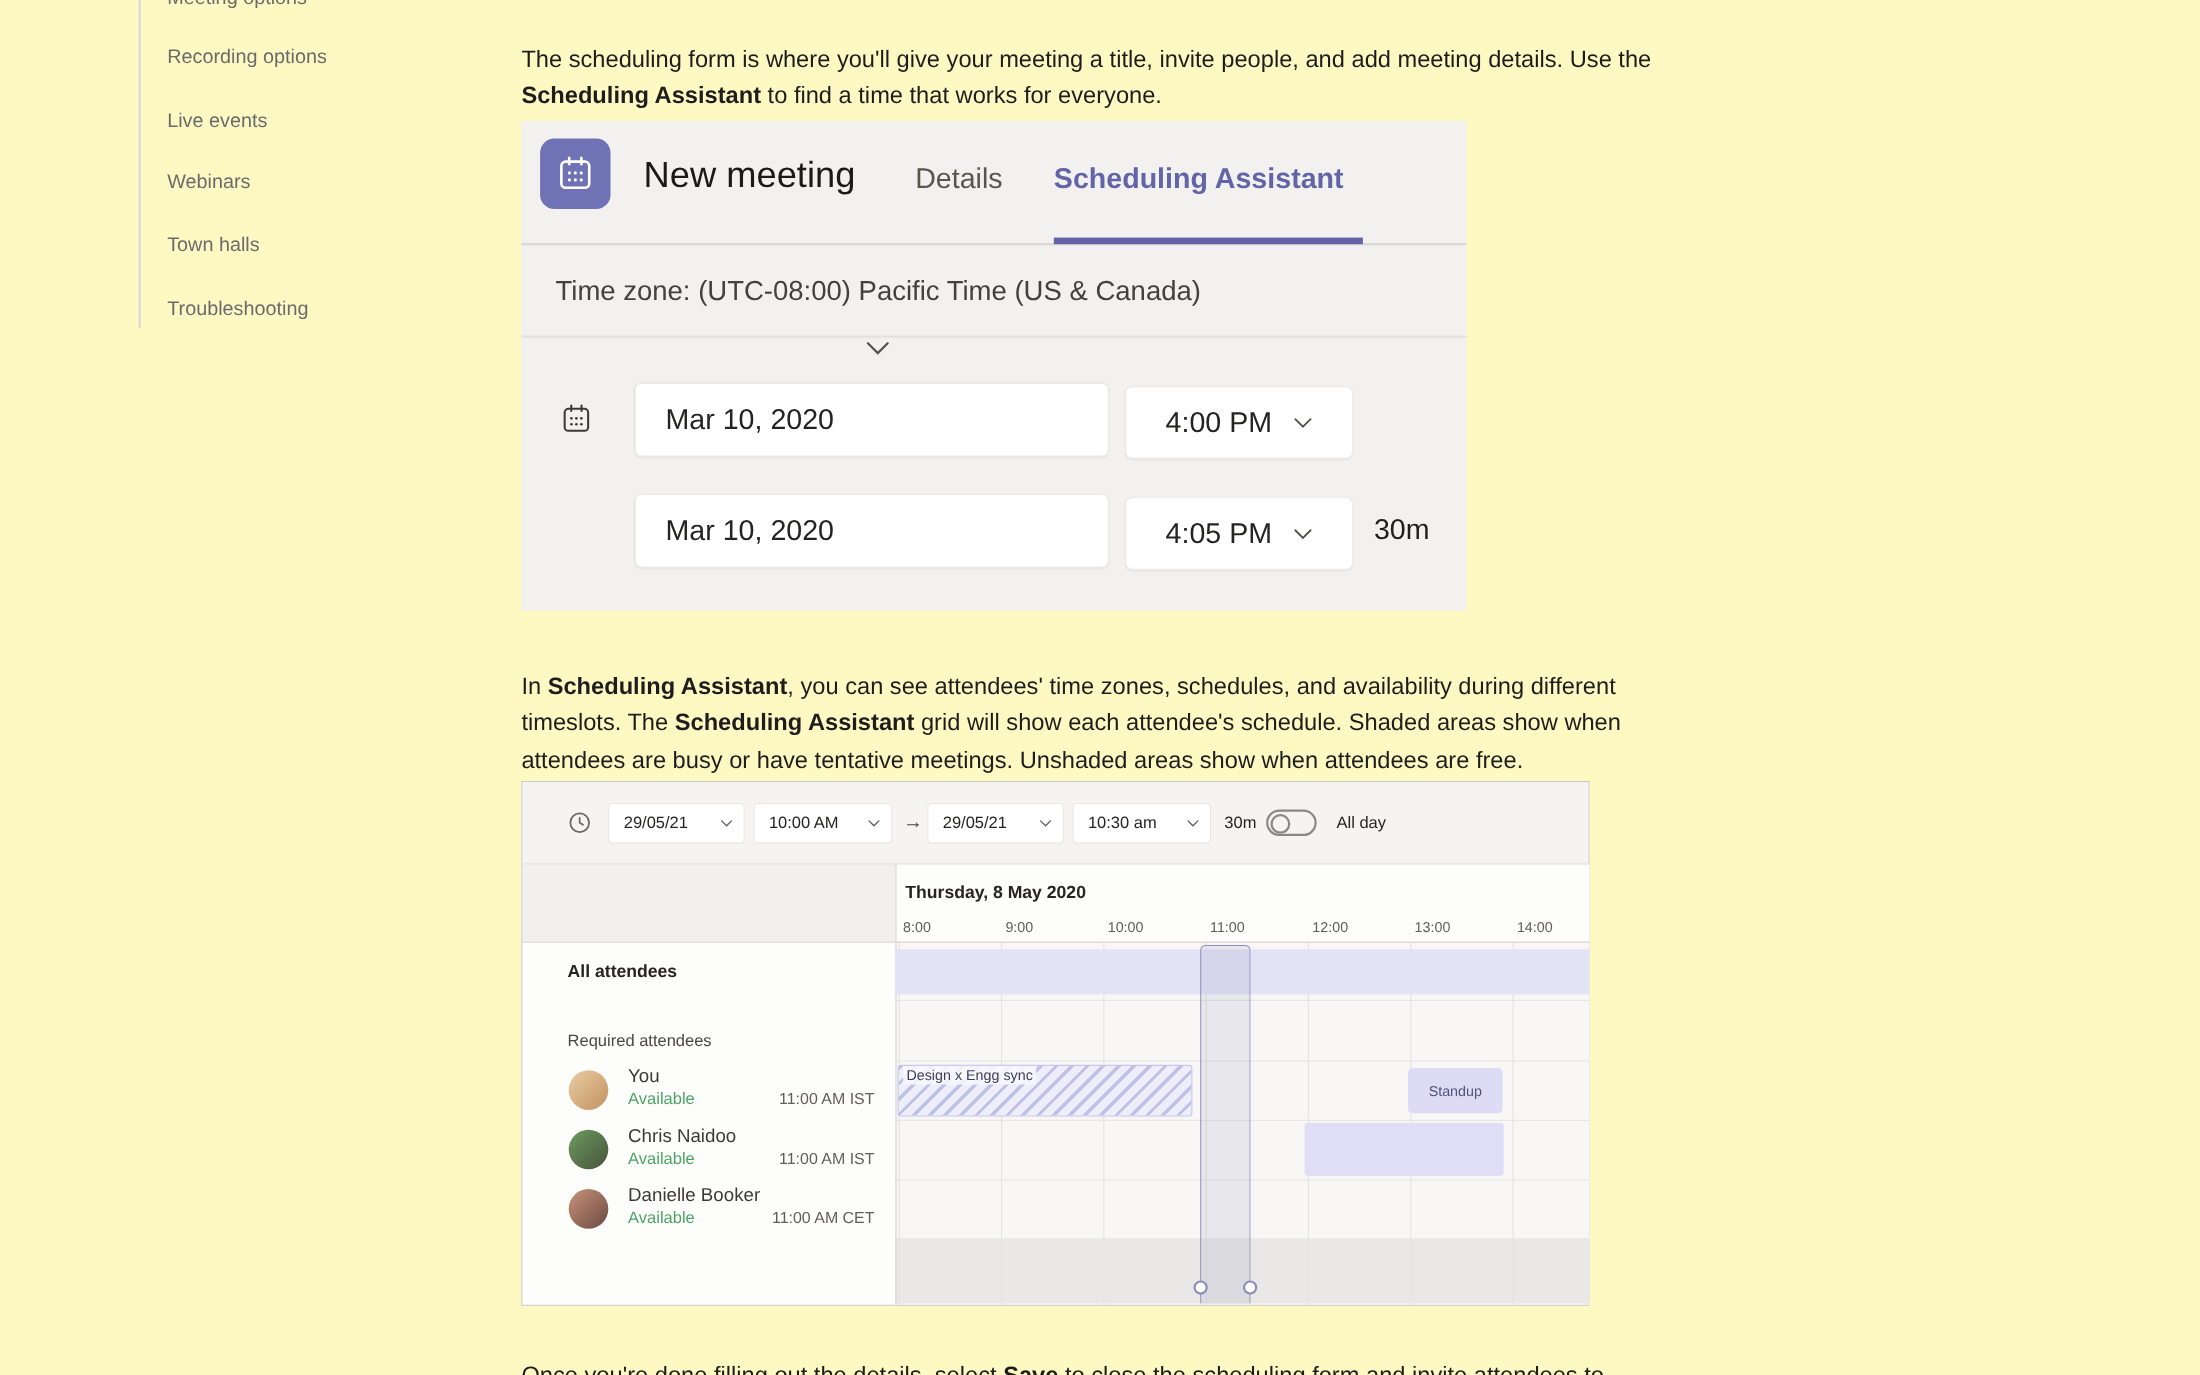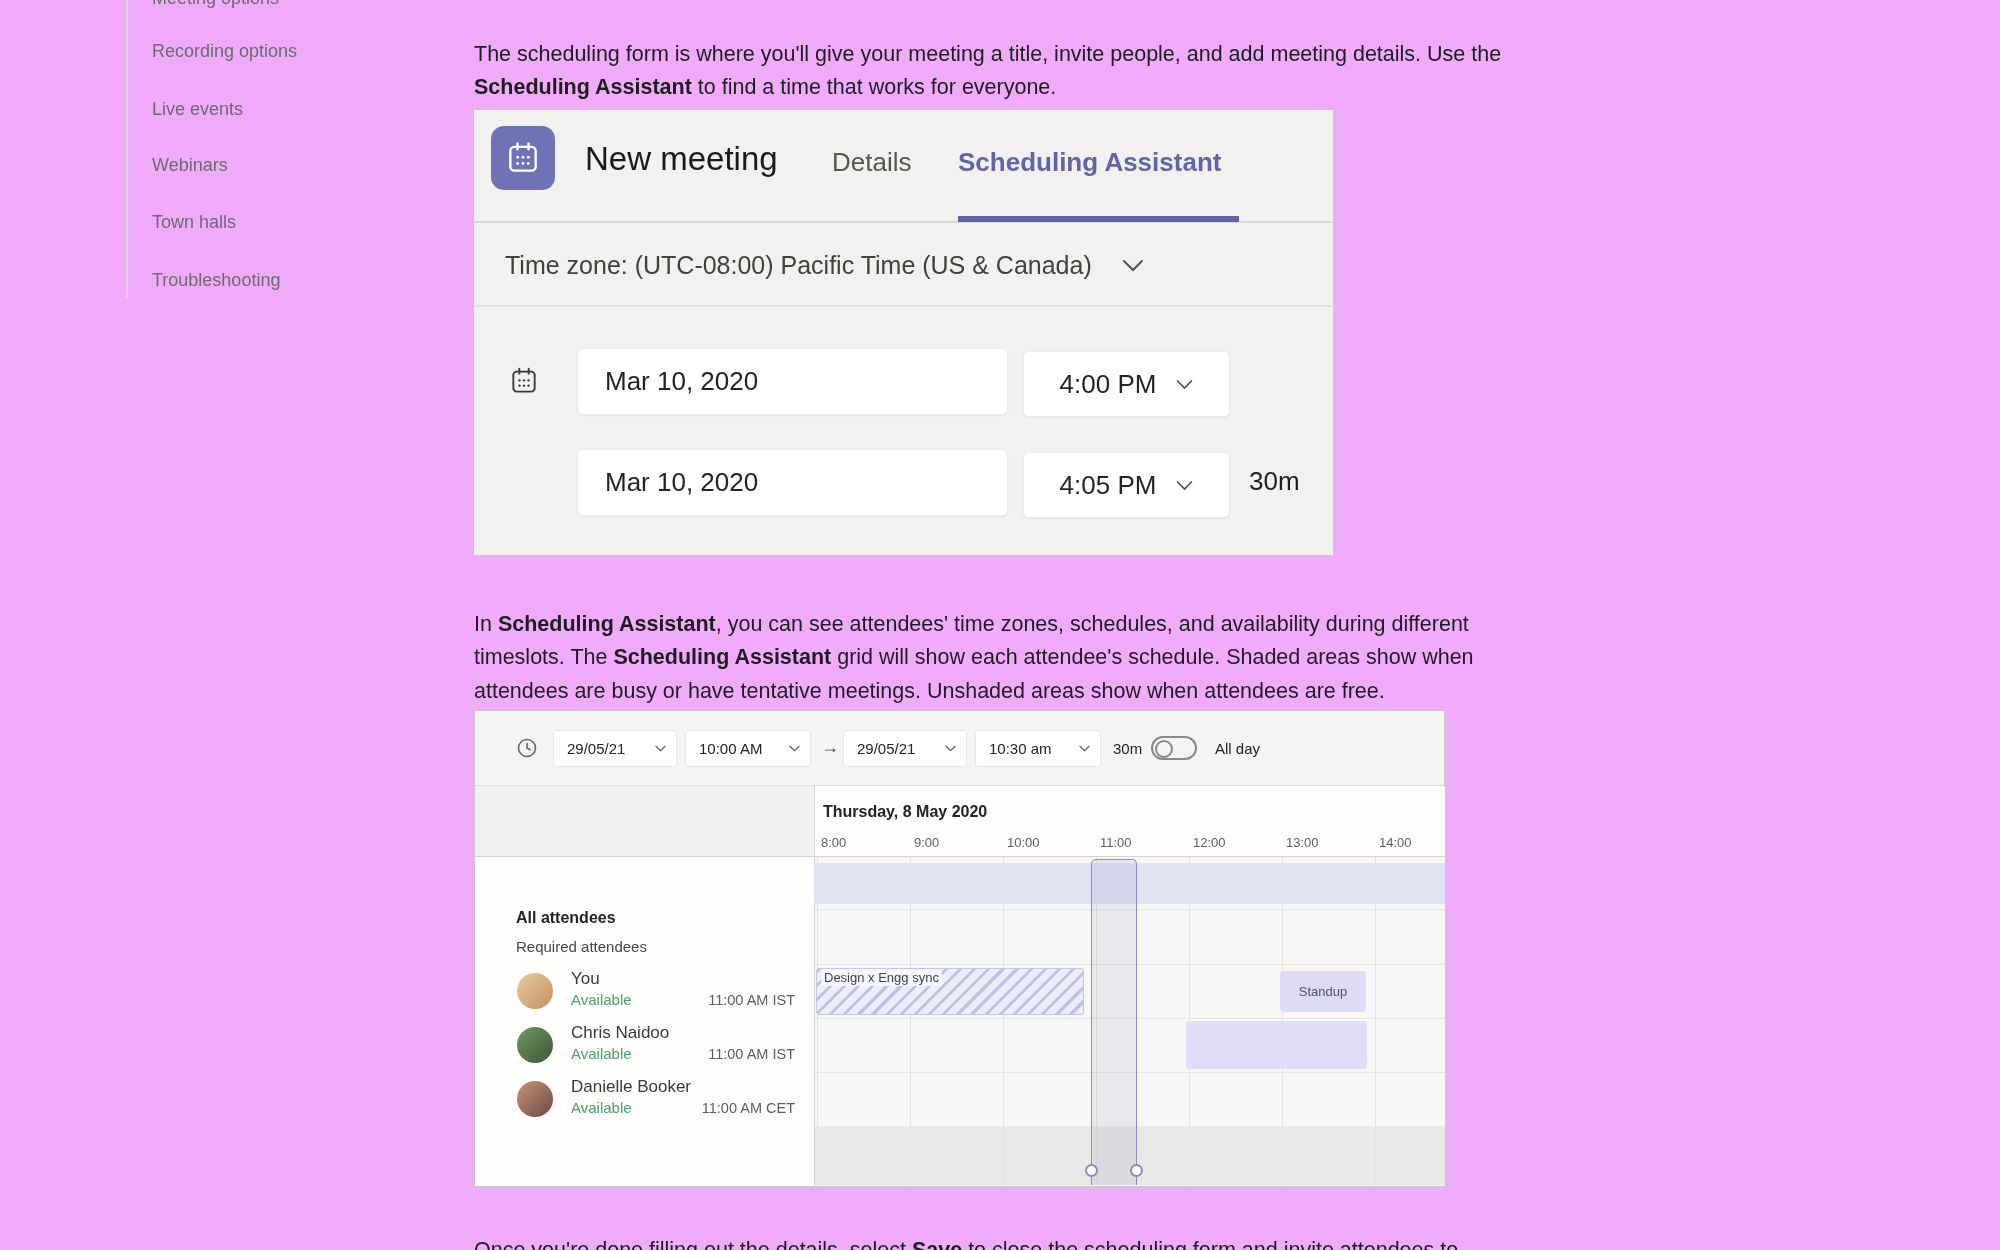--- a/index.html
+++ b/index.html
@@ -1,37 +1,37 @@
 <!DOCTYPE html>
 <html><head>
 <meta charset="utf-8">
 <style>
   html,body{margin:0;padding:0;background:#fff;}
   body{font-family:"Liberation Sans","DejaVu Sans",sans-serif;color:#1c1c1c;overflow:hidden;}
-  .page{position:relative;width:2000px;height:1250px;background:#f0abfc;overflow:hidden;}
+  .page{position:relative;width:2000px;height:1250px;background:#fef9c3;overflow:hidden;}
   .abs{position:absolute;}
   .b{font-weight:700;}
 
   
   .side-rule{left:126px;top:0;width:2px;height:298px;background:#d8d8d8;}
   .side-item{left:152px;font-size:18px;color:#6b6b6b;white-space:nowrap;cursor:pointer;}
 
   
   .para{position:absolute;left:474px;font-size:21.5px;line-height:33.5px;color:#1d1d1d;max-width:1045px;}
 
   
   .shot1{left:474px;top:110px;width:859px;height:445px;background:#f2f1ef;}
   .nm-icon{left:17px;top:16px;width:64px;height:64px;border-radius:13px;background:#7072b6;display:flex;align-items:center;justify-content:center;}
   .nm-title{left:111px;top:30px;font-size:33px;font-weight:400;color:#1b1a19;}
   .tab{font-size:26px;cursor:pointer;}
   .tab-details{left:358px;top:37px;color:#57554f;}
   .tab-sa{left:484px;top:37px;color:#6264a7;font-weight:600;}
   .hdr-rule{left:0;top:111px;width:859px;height:2px;background:#dad8d6;}
   .tab-underline{left:484px;top:106px;width:281px;height:6px;background:#6264a7;}
-  .tz-row{left:31px;top:141px;font-size:25px;color:#43413e;display:flex;align-items:center;gap:30px;cursor:pointer;}
+  .tz-row{left:31px;top:141px;font-size:25px;color:#43413e;display:flex;align-items:center;gap:30px;cursor:pointer;flex-direction:column;}
   .tz-rule{left:0;top:195px;width:859px;height:1.5px;background:#e3e1df;}
   .wbox{background:#fff;border:1px solid #edebe9;border-radius:6px;box-shadow:0 1px 2px rgba(0,0,0,0.06);display:flex;align-items:center;font-size:26px;color:#252423;cursor:pointer;}
   .dbox{left:103px;width:431px;height:67px;padding-left:27px;box-sizing:border-box;}
   .tbox{left:549px;width:205px;height:64px;justify-content:center;gap:20px;}
   .dur1{left:775px;top:356px;font-size:26px;color:#1f1f1f;}
 
   
   .shot2{left:474px;top:710px;width:971px;height:477px;background:#f5f4f2;border:1px solid #c9c7c5;box-sizing:border-box;}
   .tb{height:74px;border-bottom:1px solid #dddbd9;position:absolute;left:0;top:0;width:100%;background:#f5f4f2;}
   .sbox{position:absolute;top:19px;height:37px;background:#fff;border:1px solid #e8e6e4;border-radius:4px;display:flex;align-items:center;justify-content:space-between;padding:0 10px 0 13px;box-sizing:border-box;font-size:15px;color:#252423;cursor:pointer;}
@@ -51,21 +51,21 @@
   .hline{position:absolute;left:339px;width:631px;height:1px;background:#e7e5e3;}
   .band{left:339px;top:152px;width:631px;height:41px;background:#e3e3f6;}
   .reta-shade{left:339px;top:415px;width:631px;height:59px;background:#eae8e6;}
   .ev-hatch{left:341px;top:257px;width:268px;height:47px;border:1px solid #c5c6ea;border-radius:3px;box-sizing:border-box;
     background:repeating-linear-gradient(135deg,#c0c1e8 0 3px,#eeeefA 3px 10px);display:flex;align-items:flex-start;cursor:pointer;}
   .ev-hatch span{font-size:13px;color:#3f3e56;background:rgba(246,246,252,0.9);padding:1px 3px;margin-left:4px;white-space:nowrap;}
   .ev-standup{left:805px;top:260px;width:86px;height:41px;background:#dddcf4;border-radius:4px;display:flex;align-items:center;justify-content:center;font-size:13px;color:#52527d;cursor:pointer;}
   .ev-chris{left:711px;top:310px;width:181px;height:48px;background:#dfdef6;border-radius:3px;cursor:pointer;}
   .selection{left:616px;top:148px;width:46px;height:326px;background:rgba(130,132,175,0.14);border:1.5px solid #8a8cbb;border-bottom:none;border-radius:5px 5px 0 0;box-sizing:border-box;cursor:col-resize;}
   .handle{position:absolute;width:13px;height:13px;border-radius:50%;background:#fff;border:2px solid #8a8cbb;box-sizing:border-box;cursor:ew-resize;}
-  .lbl-allatt{left:41px;top:164px;font-size:16px;font-weight:700;color:#252423;margin-top:34px;}
+  .lbl-allatt{left:41px;top:164px;font-size:16px;font-weight:700;color:#252423;}
   .lbl-req{left:41px;top:227px;font-size:15px;color:#494745;}
   .att-row{position:absolute;left:0;width:339px;height:54px;}
   .avatar{position:absolute;left:42px;top:9px;width:36px;height:36px;border-radius:50%;}
   .att-name{position:absolute;left:96px;top:5px;font-size:17px;color:#3b3a39;white-space:nowrap;}
   .att-status{position:absolute;left:96px;top:27px;font-size:15px;color:#4ca464;}
   .att-time{position:absolute;left:215px;top:28px;width:105px;text-align:right;font-size:14.5px;color:#605e5c;white-space:nowrap;}
   .arrow-glyph{position:absolute;left:346px;top:26px;font-size:18px;color:#484644;}
   svg{display:block;}
 </style>
 </head>

